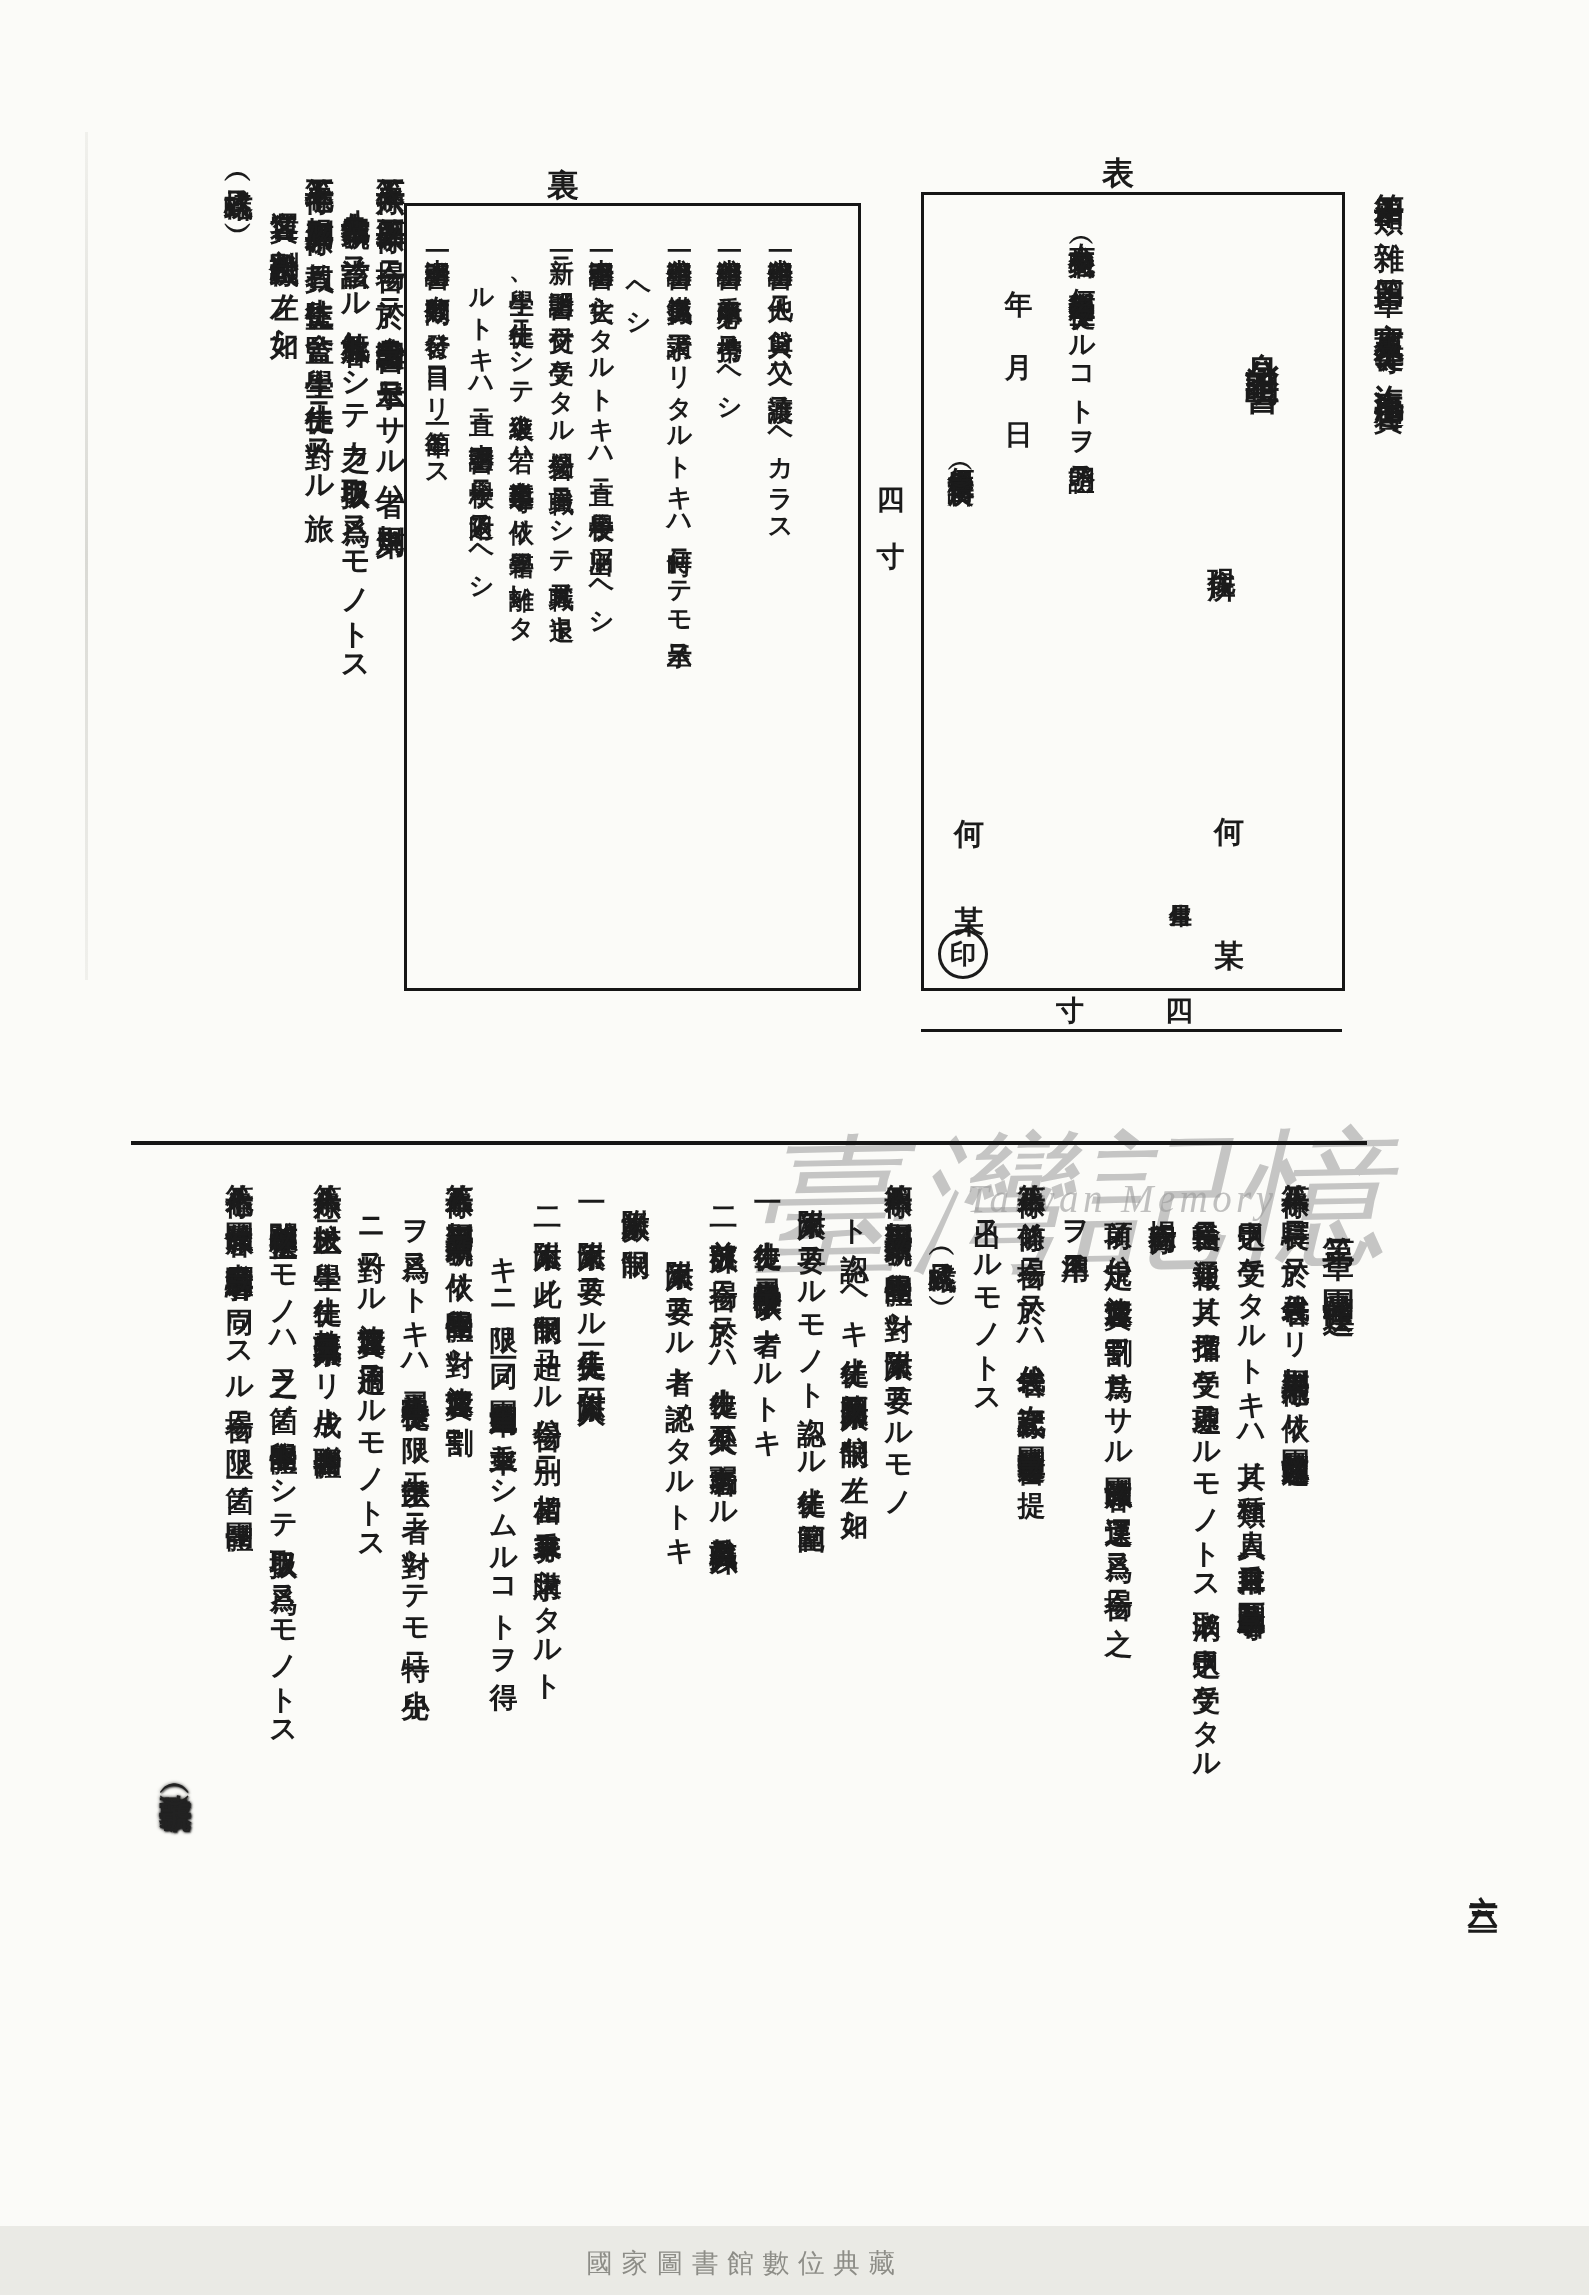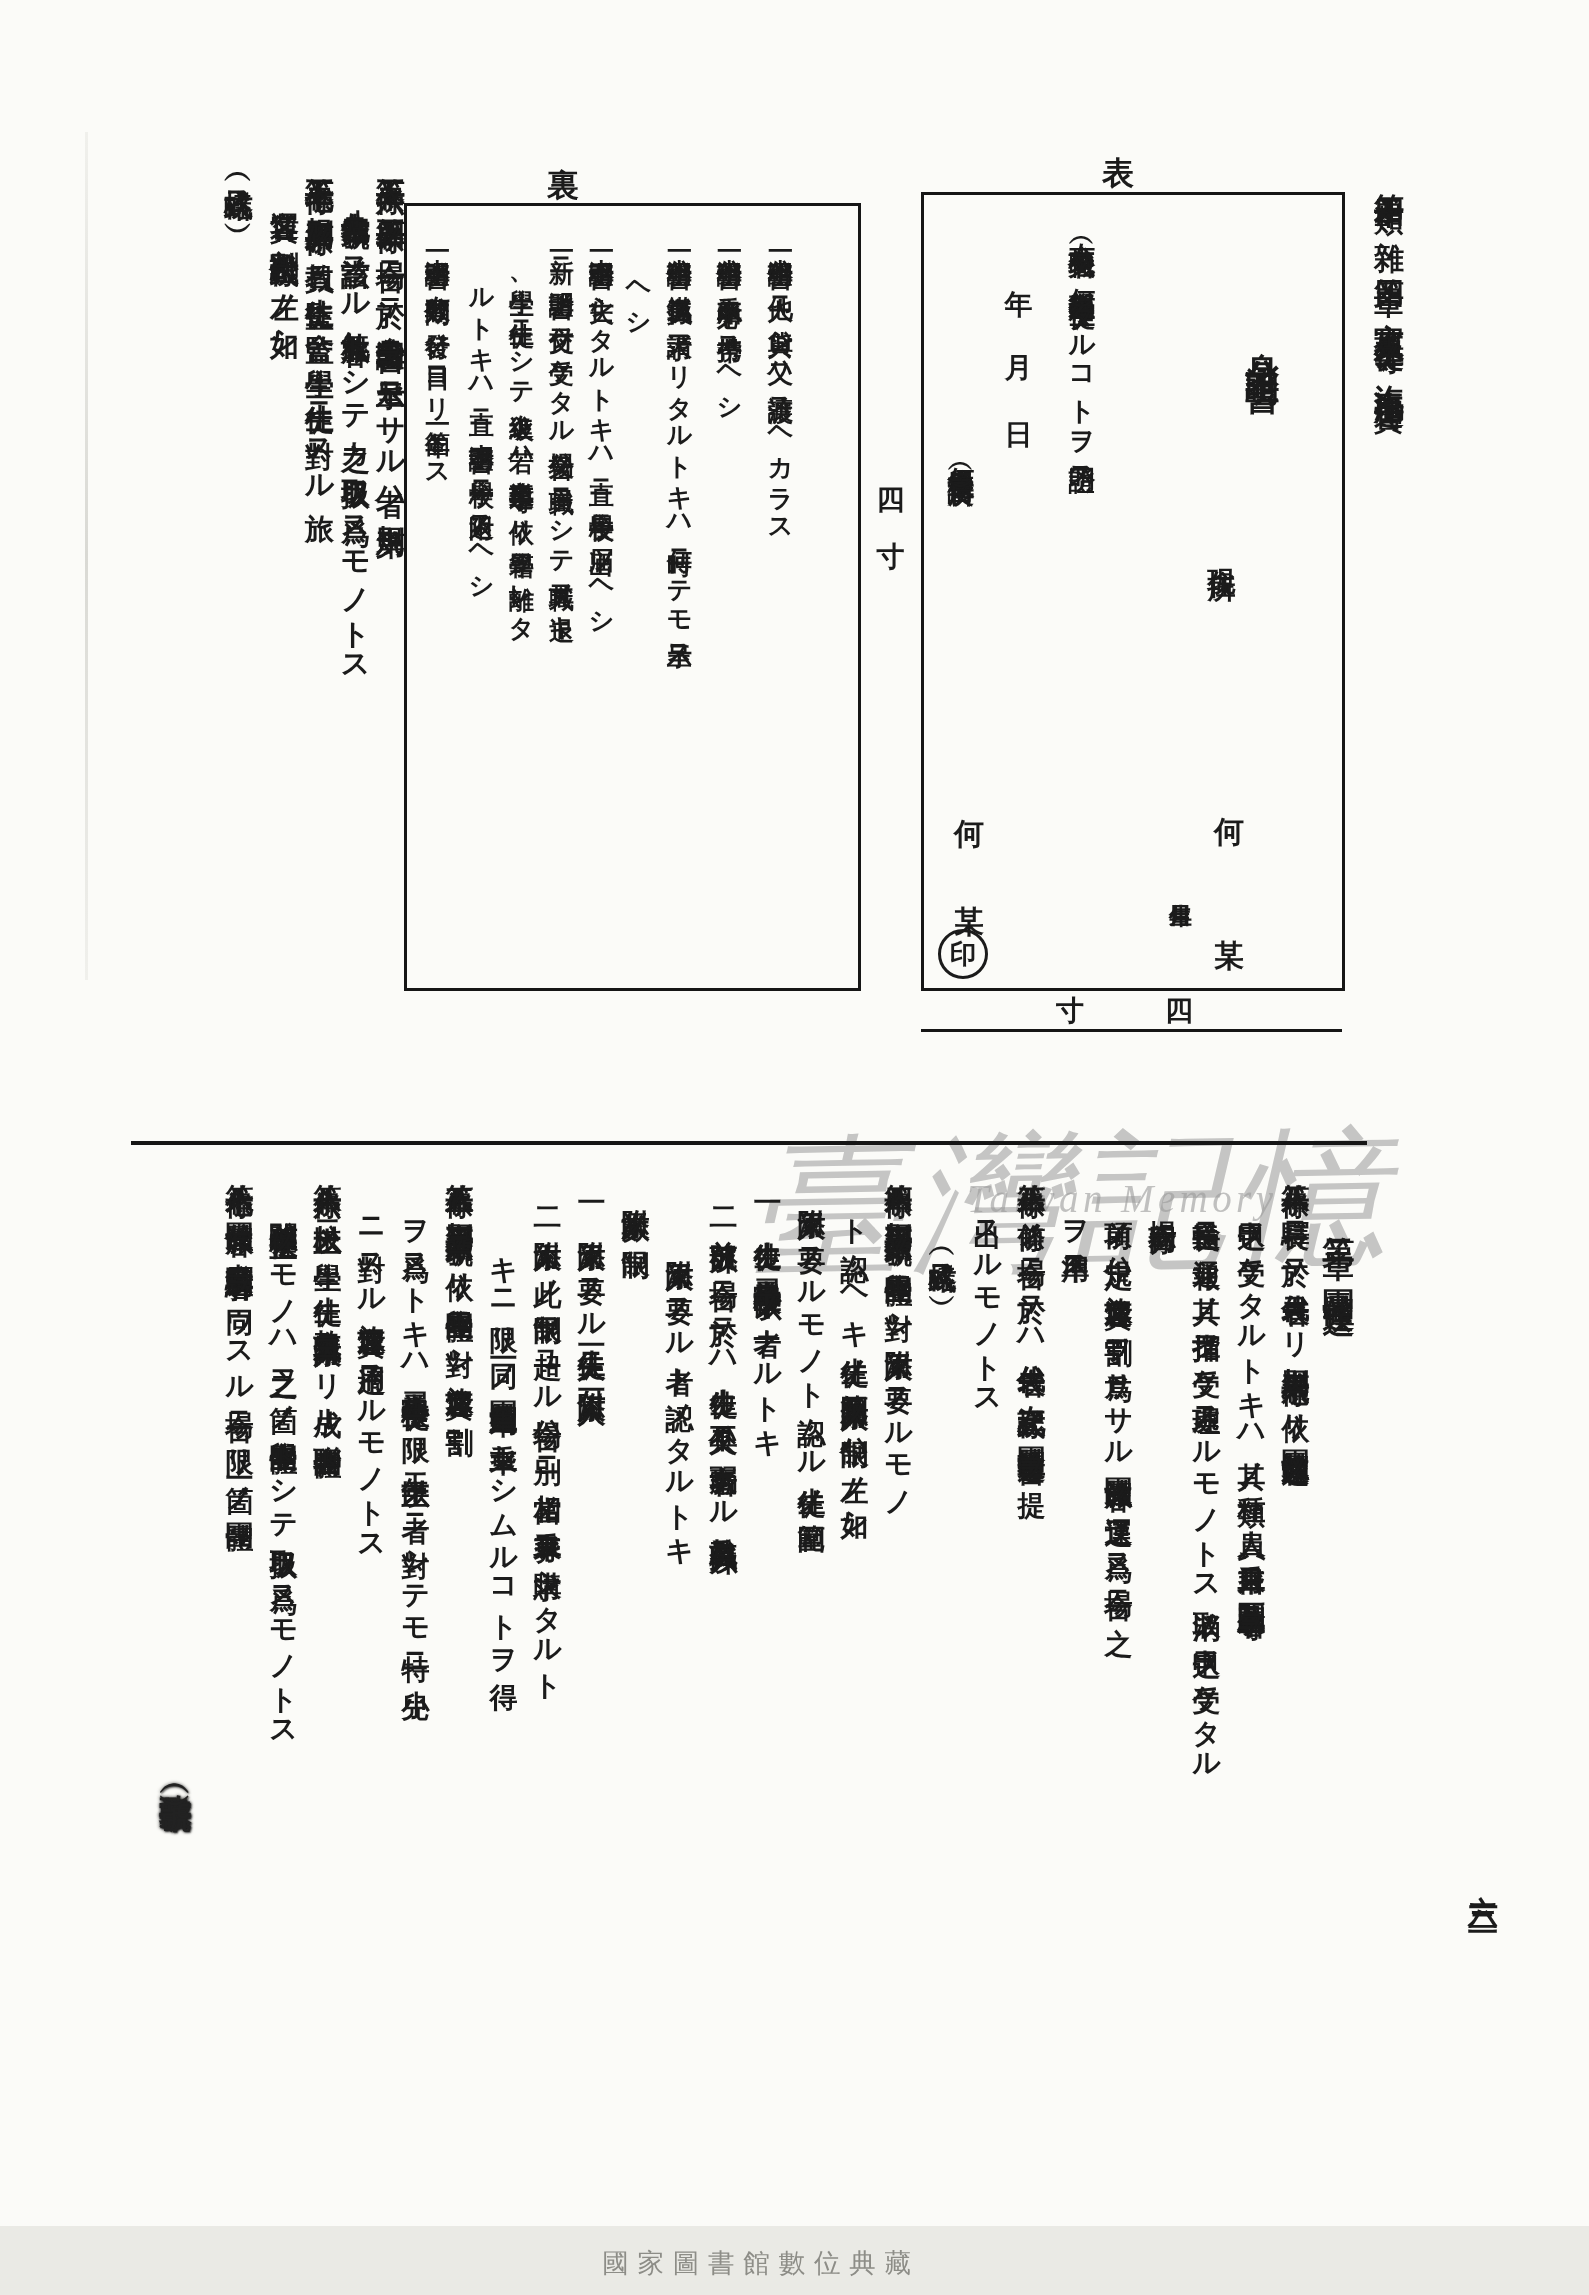--- a/index.html
+++ b/index.html
@@ -77,21 +77,20 @@
   .bottom-band{
     position:absolute;left:0;bottom:0;width:1589px;height:69px;
     background:#eaeae5;
   }
   .caption{
     position:absolute;left:0;bottom:14px;width:1490px;
     text-align:center;
     font-size:26.5px;letter-spacing:8.8px;
     color:#8d8d87;
     font-family:"Liberation Serif", serif;
-    margin-left:16px;
   }
   .crease{
     position:absolute;left:85px;top:132px;width:2.6px;height:848px;
     background:linear-gradient(#f0f0ec,#d9d9d4,#f0f0ec);
   }
   .pagenum{font-size:30px;letter-spacing:8.8px;font-weight:bold;}
 </style>
 </head>
 <body>
 

